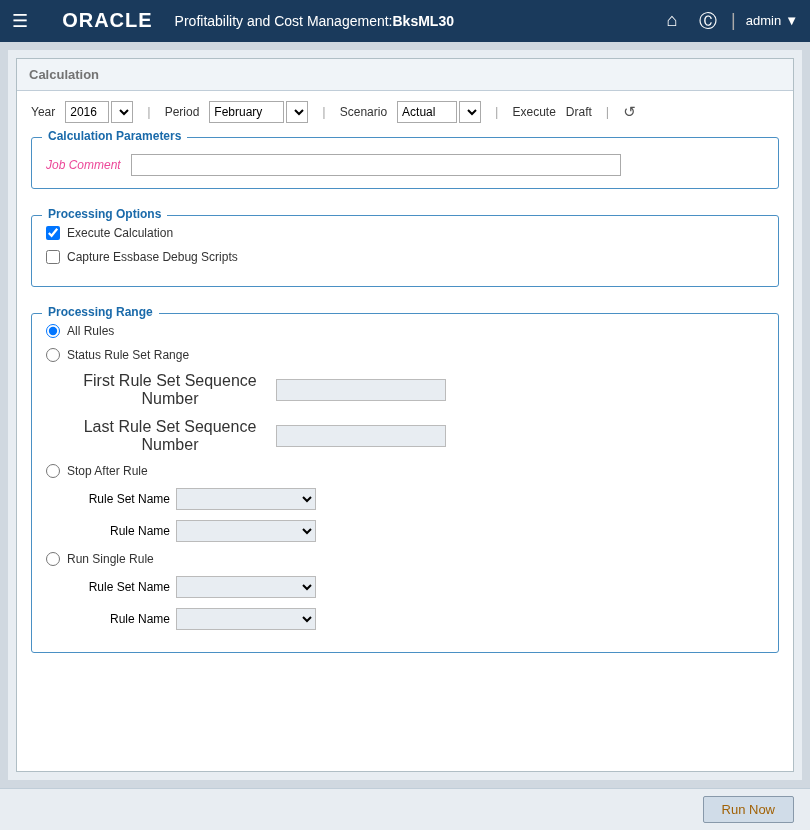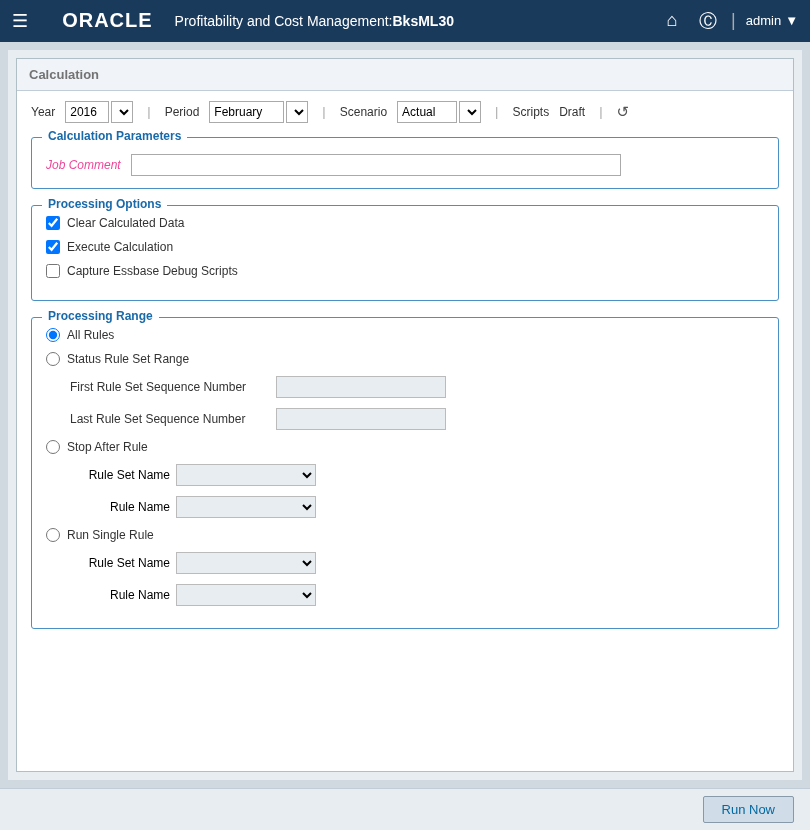--- a/index.html
+++ b/index.html
@@ -139,21 +139,21 @@
     .refresh-icon {
       cursor: pointer;
       font-size: 15px;
       color: #555;
     }
 
     
     .section-box {
       border: 1px solid #4a90c4;
       border-radius: 3px;
-      margin-bottom: 16px;
+      margin-bottom: 26px;
       padding: 10px 14px 12px 14px;
       position: relative;
     }
     .section-legend {
       position: absolute;
       top: -9px;
       left: 10px;
       background: white;
       padding: 0 6px;
       font-size: 12px;
@@ -216,22 +216,22 @@
       display: flex;
       align-items: center;
       gap: 6px;
       margin-bottom: 10px;
       margin-left: 24px;
       font-size: 12px;
       color: #333;
     }
     .range-field-label {
       width: 200px;
-      text-align: left;
-      font-size: 12px;
+      text-align: center;
+      font-size: 16px;
       color: #333;
     }
     .range-field-input {
       width: 170px;
       height: 22px;
       border: 1px solid #bbb;
       background: #e8edf2;
       font-size: 12px;
       padding: 1px 4px;
     }
@@ -267,21 +267,21 @@
       display: flex;
       align-items: center;
       justify-content: flex-end;
       padding: 0 16px;
     }
     .run-now-btn {
       background: #d0dce8;
       border: 1px solid #8899aa;
       padding: 5px 18px;
       font-size: 13px;
-      color: #0369a1;
+      color: #a16207;
       cursor: pointer;
       border-radius: 2px;
     }
 
     
     .outer-wrapper {
       width: 810px;
       height: 830px;
       display: flex;
       flex-direction: column;
@@ -334,41 +334,37 @@
           </div>
           <span class="filter-divider">|</span>
           <span class="filter-label">Scenario</span>
           <div class="filter-select-wrap">
             <input class="filter-input" type="text" value="Actual" style="width: 60px;">
             <select class="filter-select" style="width:22px;">
               <option>Actual</option>
             </select>
           </div>
           <span class="filter-divider">|</span>
-          <span class="filter-label">Scripts</span>
+          <span class="filter-label">Execute</span>
           <span class="filter-label">Draft</span>
           <span class="filter-divider">|</span>
           <span class="refresh-icon">↺</span>
         </div>
 
         <div class="section-box">
           <span class="section-legend">Calculation Parameters</span>
           <div class="job-comment-row">
             <span class="job-comment-label">Job Comment</span>
             <input class="job-comment-input" type="text" style="">
           </div>
         </div>
 
         <div class="section-box">
           <span class="section-legend">Processing Options</span>
           <div class="checkbox-row">
-            <input type="checkbox" id="clear-calc" checked="" style="">
-            <label for="clear-calc">Clear Calculated Data</label>
-          </div>
-          <div class="checkbox-row">
             <input type="checkbox" id="exec-calc" checked="" style="">
             <label for="exec-calc">Execute Calculation</label>
           </div>
           <div class="checkbox-row">
             <input type="checkbox" id="capture-essbase" style="">
             <label for="capture-essbase">Capture Essbase Debug Scripts</label>
           </div>
         </div>
 
         <div class="section-box">

